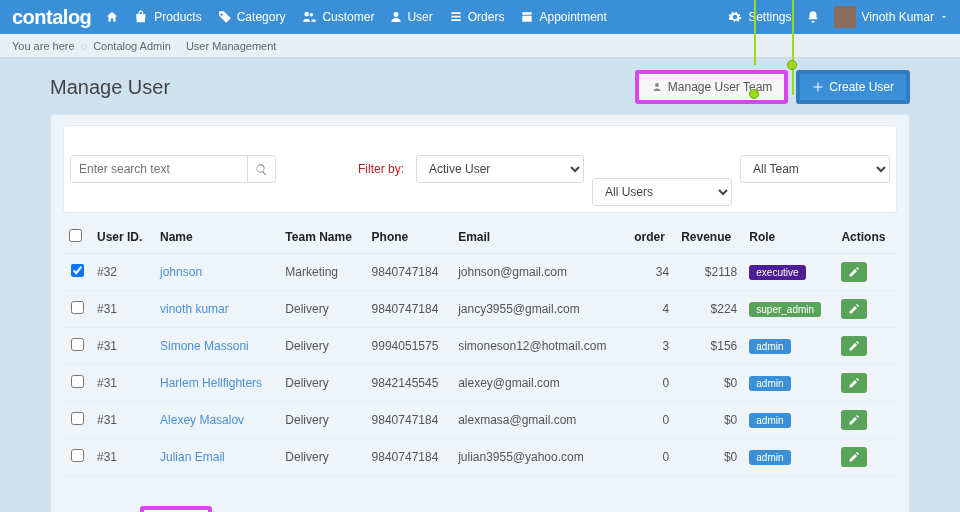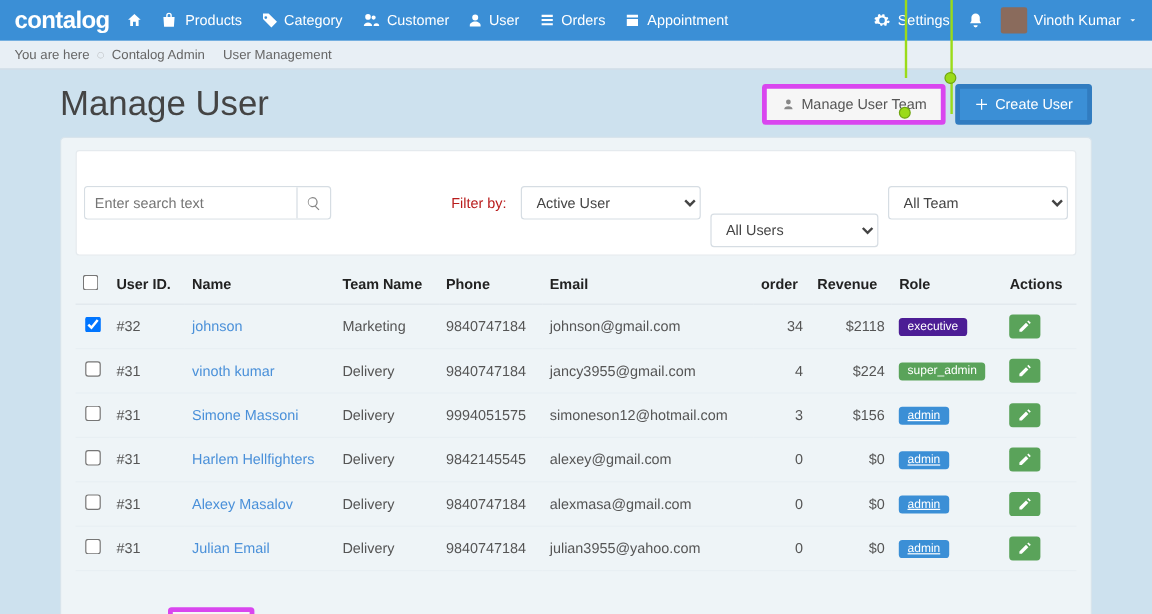--- a/index.html
+++ b/index.html
@@ -16,48 +16,48 @@
 .avatar { width: 22px; height: 22px; background: #8a6b5c; border-radius: 2px; }
 
 
 .crumbbar { background: #e8eff5; height: 24px; display: flex; align-items: center; padding: 0 12px; font-size: 11px; color: #666; border-bottom: 1px solid #c9d8e3; }
 .crumbbar a { color: #666; text-decoration: none; }
 .crumb-sep { margin: 0 6px; color: #999; }
 
 
 .page { padding: 12px 50px; }
 .page-head { display: flex; align-items: center; margin-bottom: 10px; }
-.page-title { font-size: 29px; font-weight: 400; color: #444; flex: 1; }
+.page-title { font-size: 20px; font-weight: 400; color: #444; flex: 1; }
 .btn { display: inline-flex; align-items: center; gap: 5px; padding: 6px 12px; border-radius: 3px; font-size: 12px; cursor: pointer; border: 4px solid #d946ef; background: #f6f6f6; color: #555; justify-content: center; }
 .btn-primary { background: #3b8fd6; color: #fff; border-color: #317cc0; }
 .btn-primary svg { fill: #fff; }
 
 
 .card { background: #eef4f7; border: 1px solid #d8e4ec; border-radius: 4px; padding: 10px 12px; }
 .filter-row { display: flex; align-items: center; gap: 8px; background: #fff; padding: 6px; border-radius: 3px; border: 1px solid #e5eaee; }
 .search-wrap { display: flex; border: 1px solid #d6dde3; border-radius: 3px; overflow: hidden; width: 206px; }
 .search-wrap input { border: none; padding: 6px 8px; font-size: 12px; flex: 1; outline: none; }
 .search-wrap .sbtn { width: 28px; display: flex; align-items: center; justify-content: center; border-left: 1px solid #d6dde3; cursor: pointer; }
 .filter-label { font-size: 12px; color: #b91c1c; margin-left: auto; margin-right: 4px; }
 select.filter-sel { border: 1px solid #d6dde3; border-radius: 3px; padding: 5px 8px; font-size: 12px; background: #fff; color: #444; }
-select.filter-sel.w1 { width: 150px; }
+select.filter-sel.w1 { width: 168px; }
 select.filter-sel.w2 { width: 140px; margin-top: 46px; }
 select.filter-sel.w3 { width: 150px; }
 
 
 table.grid { width: 100%; border-collapse: collapse; margin-top: 8px; font-size: 12px; }
 table.grid th { text-align: left; font-weight: 700; color: #222; padding: 8px 6px; border-bottom: 1px solid #dfe7ec; }
 table.grid td { padding: 8px 6px; border-bottom: 1px solid #e8eff3; color: #555; vertical-align: middle; }
 table.grid td.name a { color: #4a90d9; text-decoration: none; }
 .num { text-align: right; padding-right: 14px; }
 .cbcell { width: 28px; text-align: center; }
 .badge { display: inline-block; padding: 2px 7px; border-radius: 3px; color: #fff; font-size: 10px; }
 .badge.exec { background: #4c1d95; }
 .badge.super { background: #5aa35a; }
-.badge.admin { background: #3b8fd6; text-decoration: underline; }
+.badge.admin { background: #3b8fd6; }
 .act-btn { display: inline-flex; width: 26px; height: 20px; background: #5aa35a; border-radius: 3px; align-items: center; justify-content: center; cursor: pointer; }
 .act-btn svg { fill: #fff; }
 
 
 .tfoot { display: flex; align-items: center; margin-top: 10px; gap: 8px; }
 .btn-enable { background: #a16207; color: #fff; border-color: #317cc0; margin-top: 40px; }
 .pager { margin-left: auto; display: flex; align-items: center; gap: 6px; color: #777; font-size: 11px; }
 .pager select { border: 1px solid #d6dde3; border-radius: 3px; padding: 3px 6px; font-size: 11px; }
 
 

